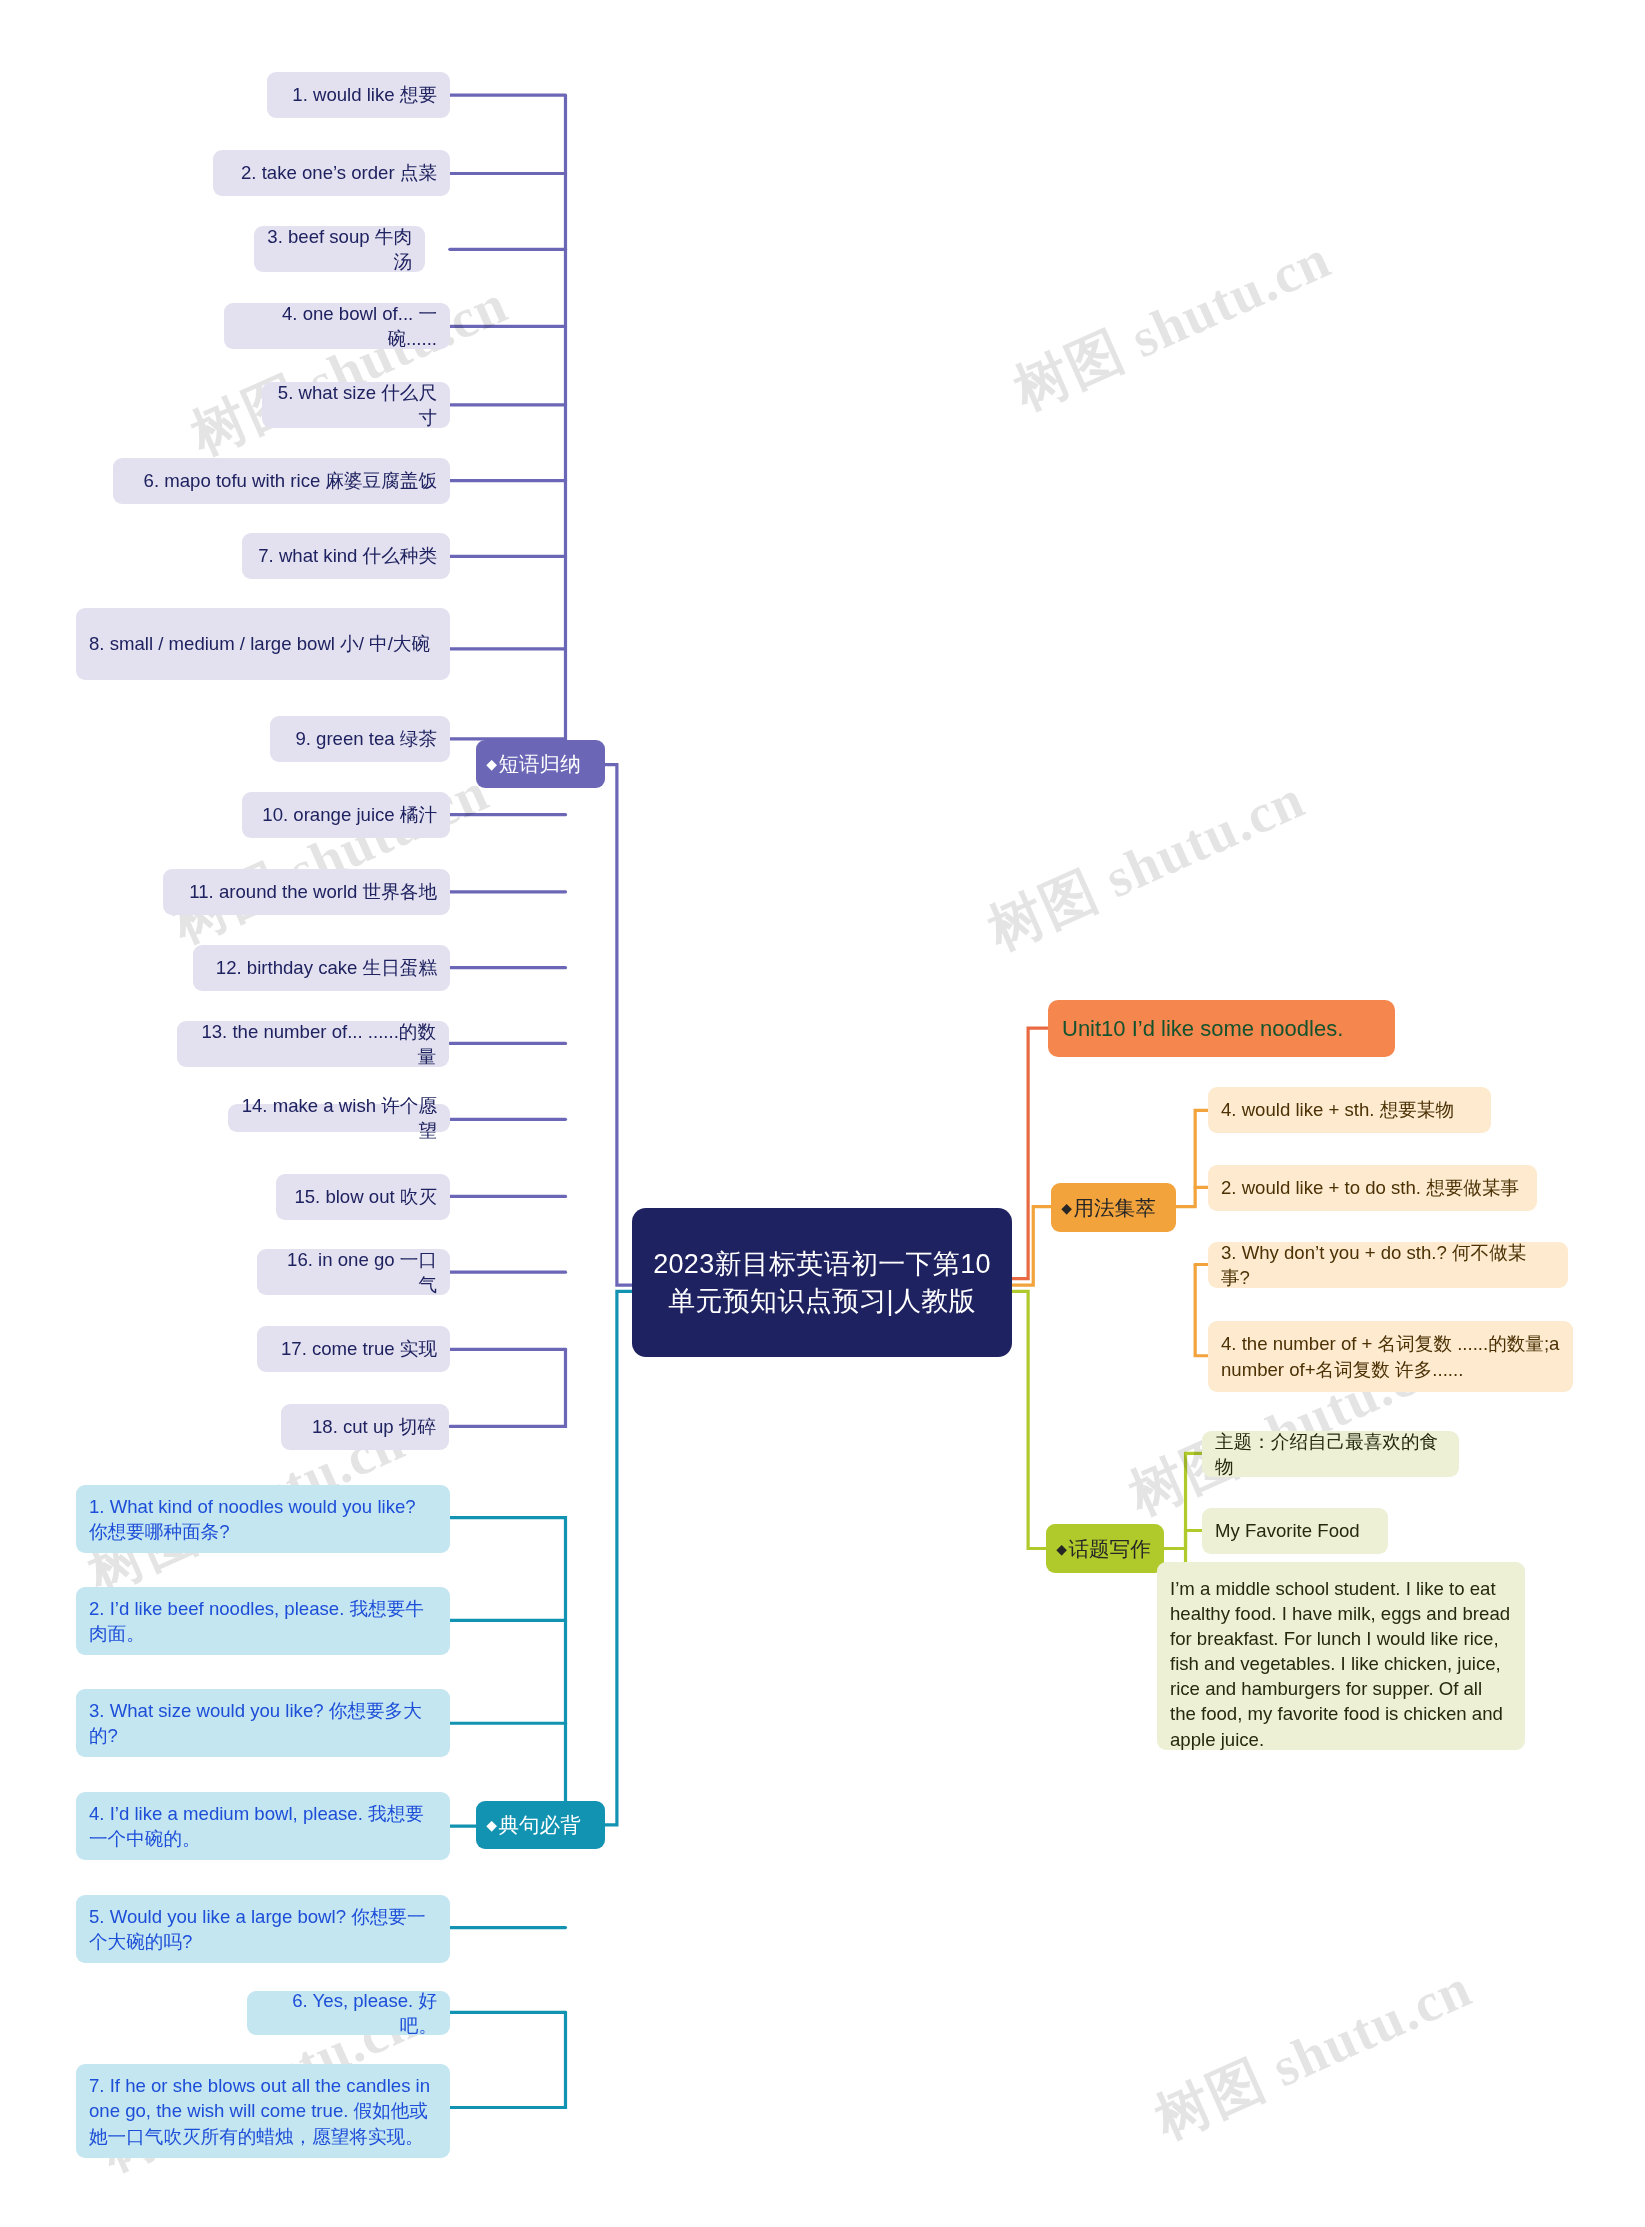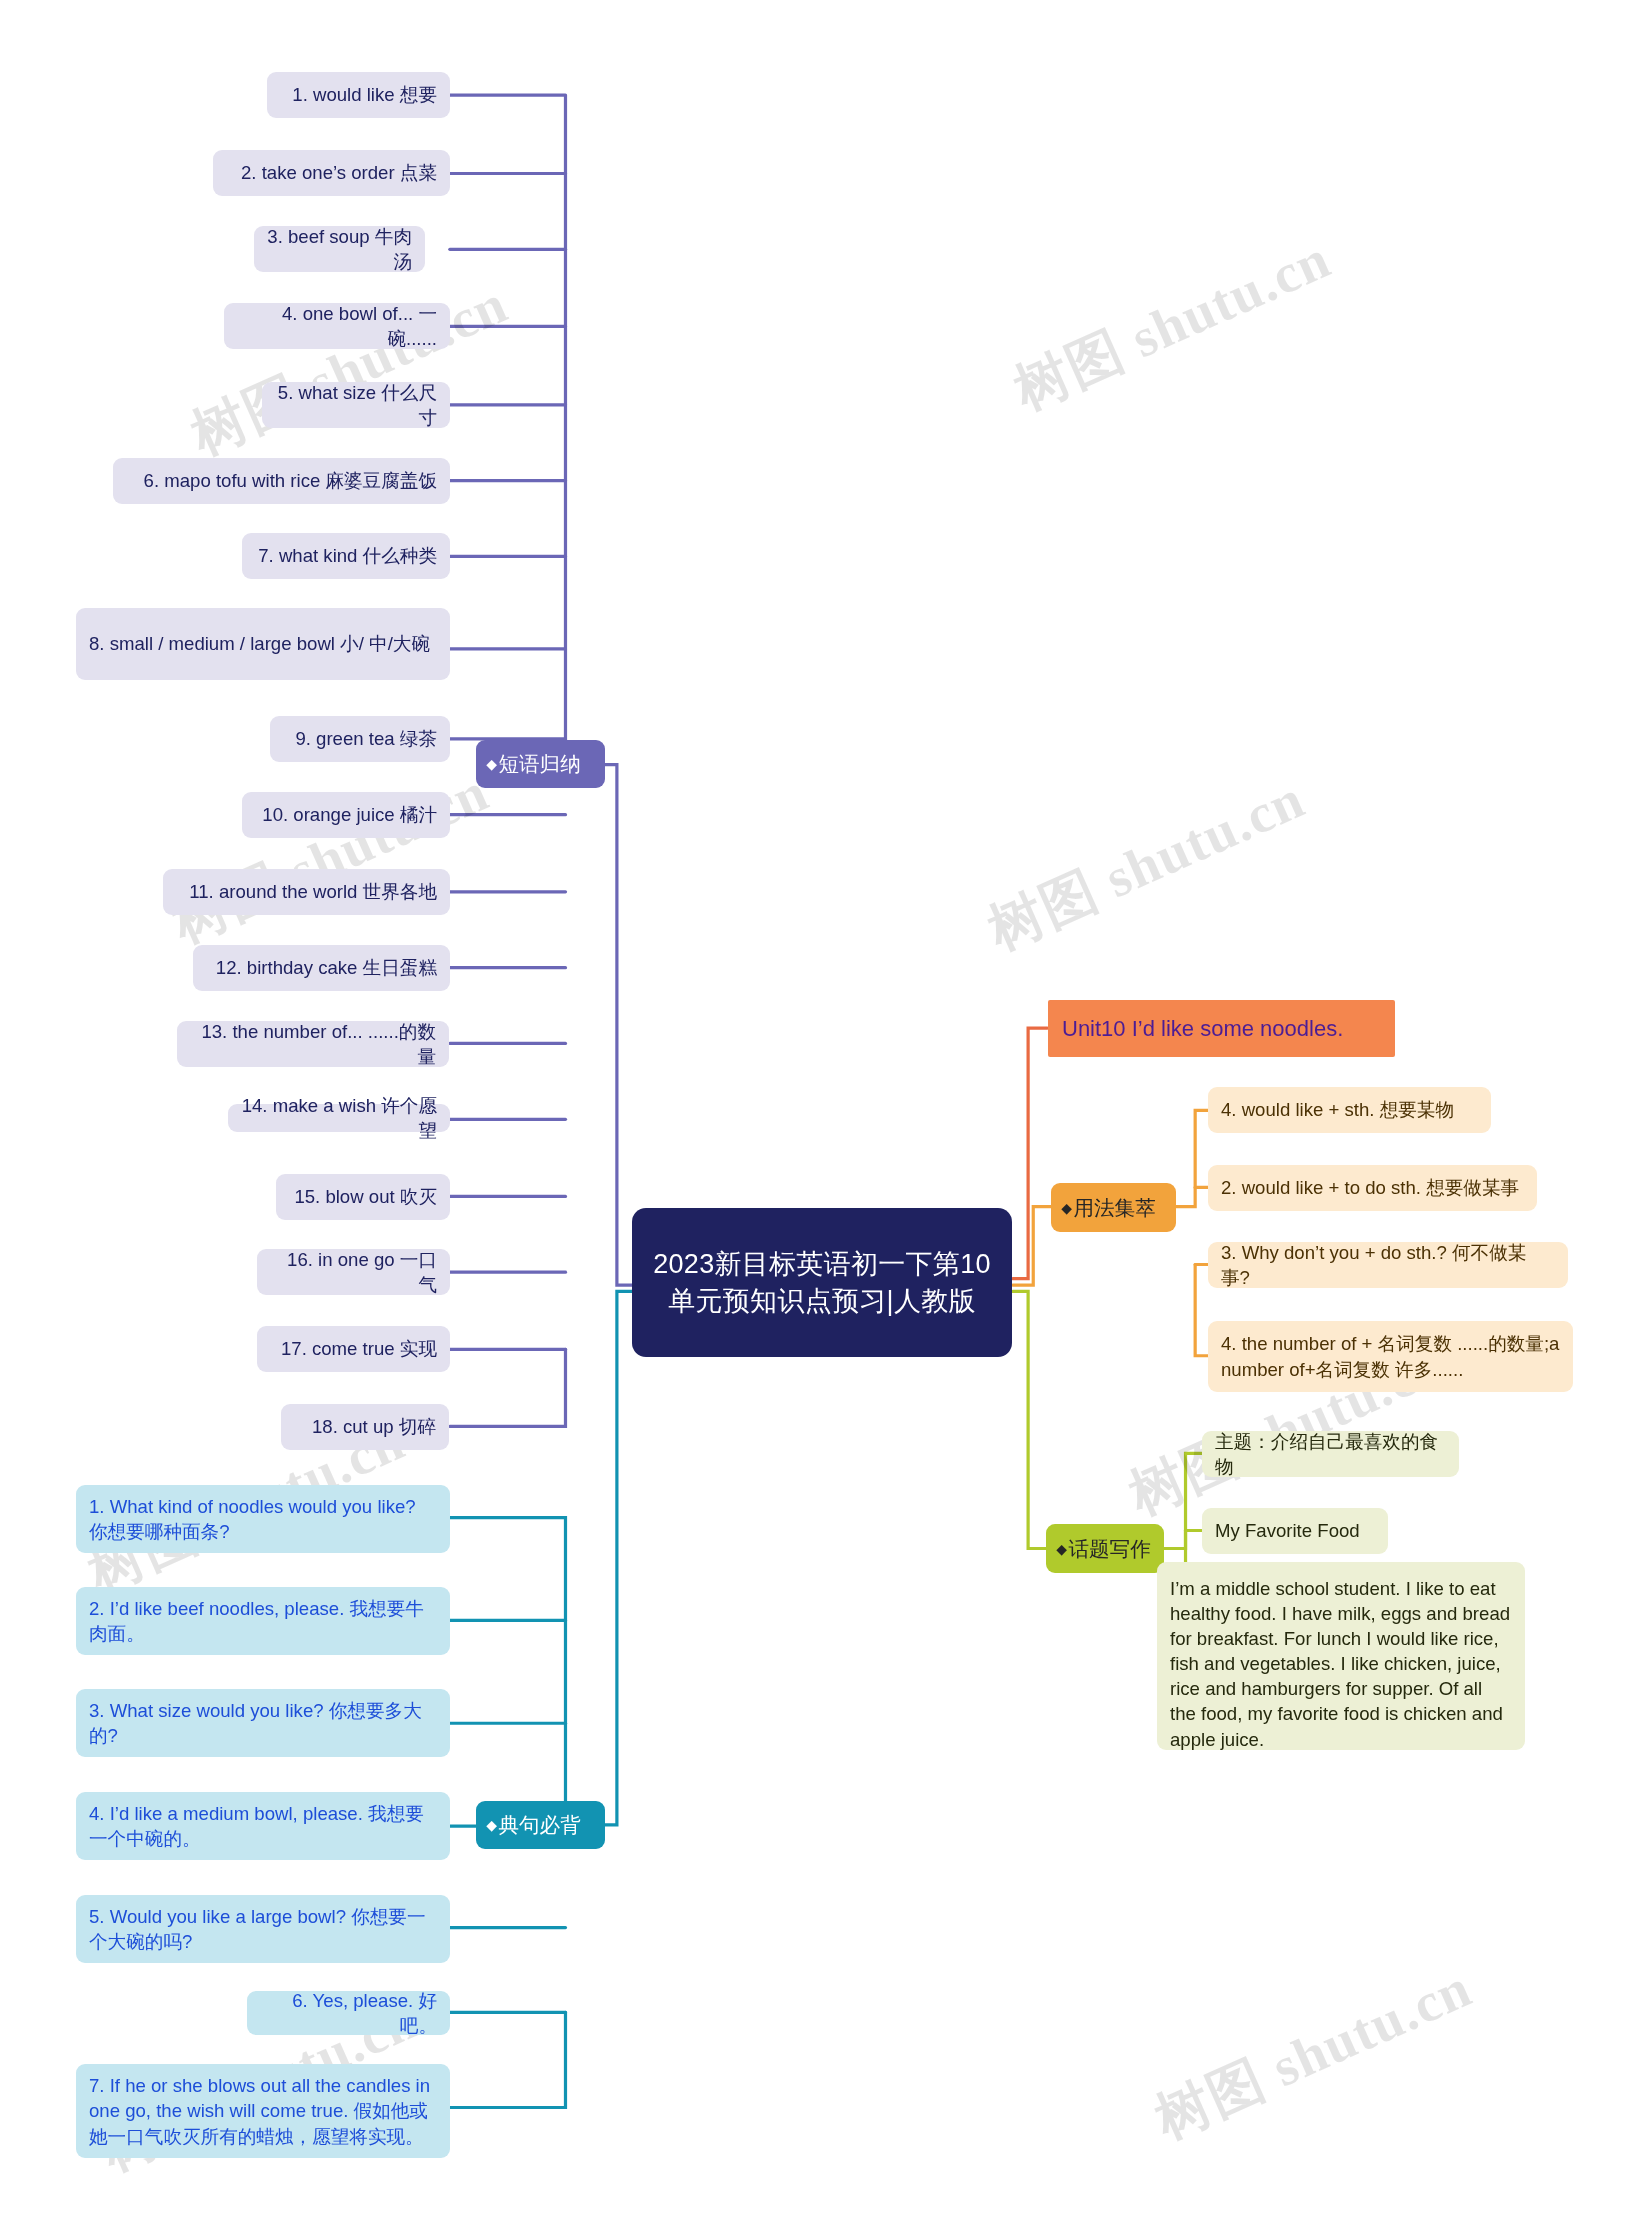--- a/index.html
+++ b/index.html
@@ -78,21 +78,21 @@
     font-size:18.6px;
     padding:8.4px 13px;
     border-radius:9px;
     color:#15173a;
   }
   .leaf.lav{background:#e3e1ef;color:#1f2260;}
   .leaf.cyan{background:#c4e6f0;color:#1d4ed8;}
   .leaf.peach{background:#fdeacf;color:#4b3104;}
   .leaf.olive{background:#edf0d5;color:#25290d;}
   .leaf.topic{
-    background:#f4864e;color:#4c1d95;font-size:22px;padding:9px 14px;border-radius:2px;
+    background:#f4864e;color:#14532d;font-size:22px;padding:9px 14px;border-radius:10px;
   }
   .align-r{justify-content:flex-end;text-align:right;}
   .align-l{justify-content:flex-start;text-align:left;}
 </style>
 </head>
 <body>
 
 <div id="canvas">
 
   <svg id="wires" width="1645" height="2227" viewBox="0 0 2560 3466">

